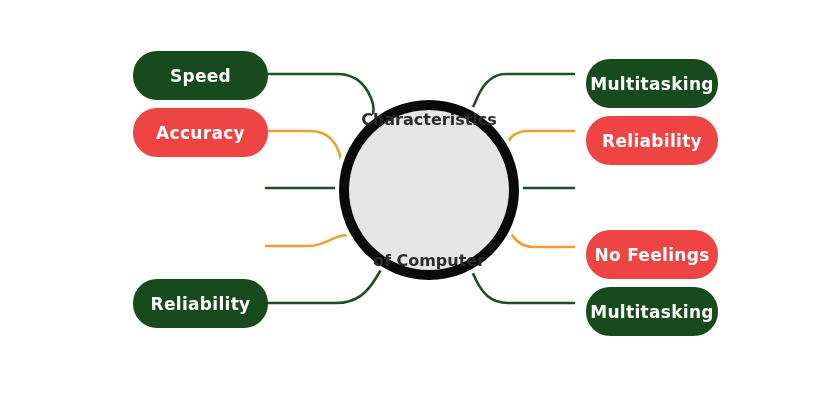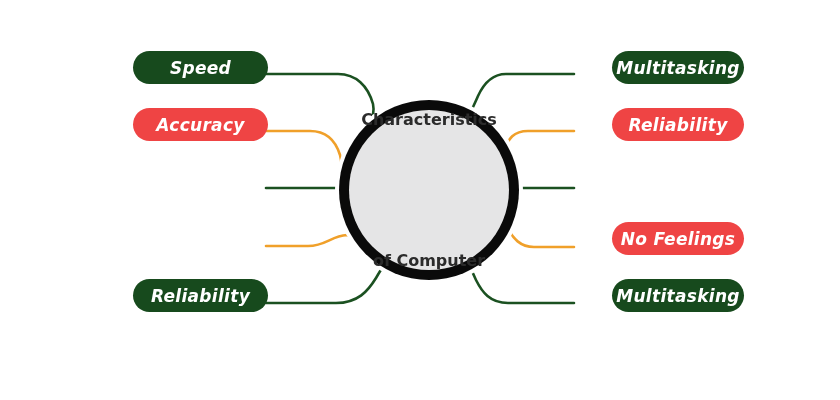--- a/index.html
+++ b/index.html
@@ -2,30 +2,29 @@
 <html><head>
 <meta charset="utf-8">
 <style>
   html,body{margin:0;padding:0;background:#ffffff;}
   .stage{
     position:relative;width:840px;height:400px;background:#ffffff;overflow:hidden;
     font-family:"DejaVu Sans","Liberation Sans",sans-serif;
   }
   .layer{position:absolute;left:0;top:0;width:840px;height:400px;}
   .pill{
-    position:absolute;height:33px;border-radius:24px;
+    position:absolute;height:49px;border-radius:24px;
     display:flex;align-items:center;justify-content:center;
     color:#ffffff;font-weight:700;font-size:17px;letter-spacing:.3px;
     white-space:nowrap;
-    font-style:italic;
   }
   .pill.green{background:#174a1d;}
   .pill.orange{background:#ef4444;}
   .pill.l{left:133px;width:135px;}
-  .pill.r{left:612px;width:132px;}
+  .pill.r{left:586px;width:132px;margin-top:8px;}
   .row0{top:51px;}  .row1{top:108px;} .row2{top:165px;} .row3{top:222px;} .row4{top:279px;}
   .center-label{
     position:absolute;left:339px;top:110px;width:180px;height:160px;
     display:flex;flex-direction:column;align-items:center;justify-content:space-between;
     gap:7px;color:#2b2b2b;font-weight:700;font-size:16px;text-align:center;
     pointer-events:none;
   }
   path.ln{fill:none;stroke-width:2.6px;stroke-linecap:round;}
   path.ln.g{stroke:#1b5121;}
   path.ln.o{stroke:#f0a02a;}

